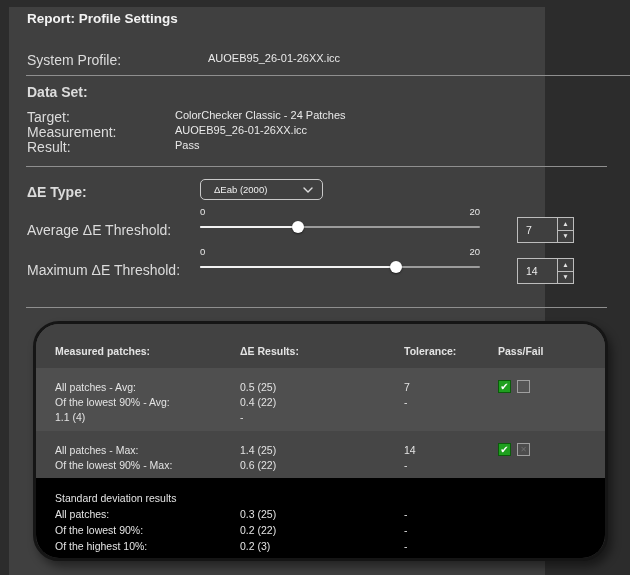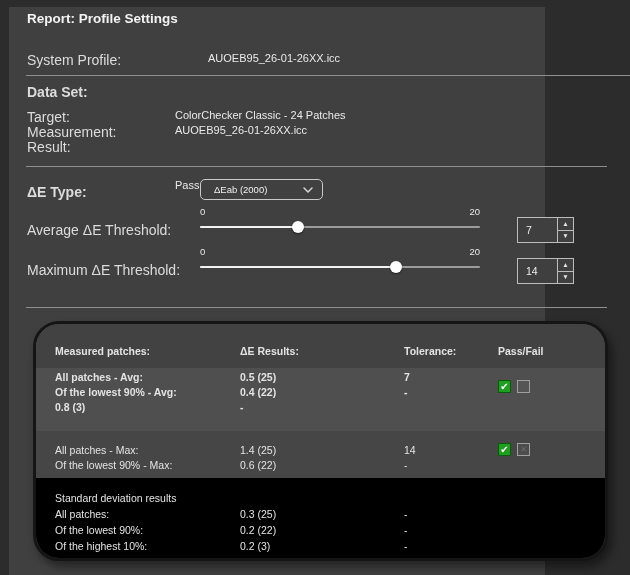--- a/index.html
+++ b/index.html
@@ -106,21 +106,21 @@
 
   <div class="abs lbl bold" style="left:18px; top:77px;">Data Set:</div>
 
   <div class="abs lbl" style="left:18px; top:102px;">Target:</div>
   <div class="abs val" style="left:166px; top:102px;">ColorChecker Classic - 24 Patches</div>
 
   <div class="abs lbl" style="left:18px; top:117px;">Measurement:</div>
   <div class="abs val" style="left:166px; top:117px;">AUOEB95_26-01-26XX.icc</div>
 
   <div class="abs lbl" style="left:18px; top:132px;">Result:</div>
-  <div class="abs val" style="left:166px; top:132px;margin-top:40px;">Pass</div>
+  <div class="abs val" style="left:166px; top:132px;">Pass</div>
 
   <div class="abs hr" style="left:17px; top:159px; width:581px;"></div>
 
   <div class="abs lbl bold" style="left:18px; top:177px;">ΔE Type:</div>
 
   <div class="abs dropdown">
     <span class="dd-text">ΔEab (2000)</span>
     <span class="dd-chev">
       <svg width="10" height="6" viewBox="0 0 10 6">
           <path d="M1 1 L5 5 L9 1" fill="none" stroke="#dddddd" stroke-width="1.4" stroke-linecap="round" stroke-linejoin="round"></path>
@@ -168,30 +168,30 @@
     <div class="band band-header">
       <div class="tgrid hdr" style="top:20px;">
         <span>Measured patches:</span>
         <span>ΔE Results:</span>
         <span>Tolerance:</span>
         <span>Pass/Fail</span>
       </div>
     </div>
 
     <div class="band band-g1">
-      <div class="tgrid" style="top:2px;font-weight:bold;">
+      <div class="tgrid" style="top:12px;">
         <span>All patches - Avg:</span>
         <span>0.5 (25)</span>
         <span>7</span>
         <span></span>
         <span>Of the lowest 90% - Avg:</span>
         <span>0.4 (22)</span>
         <span>-</span>
         <span></span>
-        <span>0.8 (3)</span>
+        <span>1.1 (4)</span>
         <span>-</span>
         <span></span>
       </div>
     </div>
     <div class="cbx-pair" style="top:56px;">
       <div class="cbx on">✔</div>
       <div class="cbx off"></div>
     </div>
 
     <div class="band band-g2">

